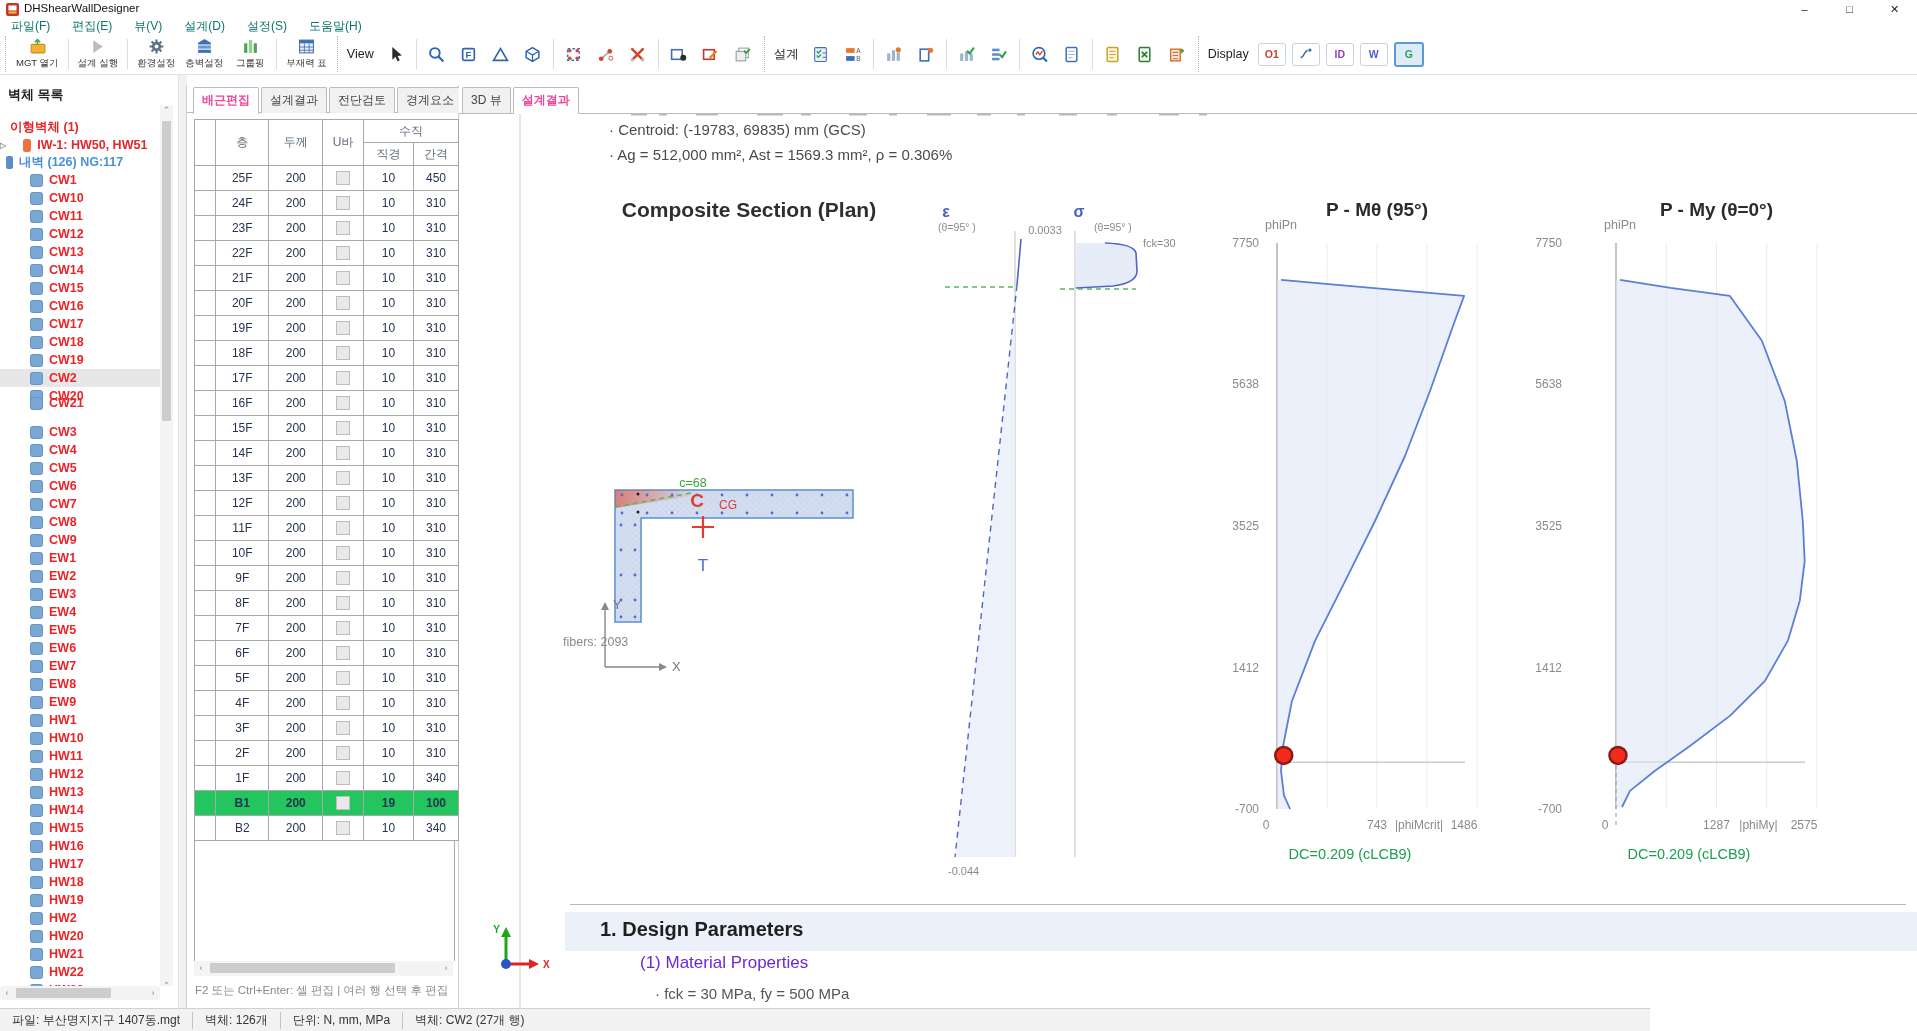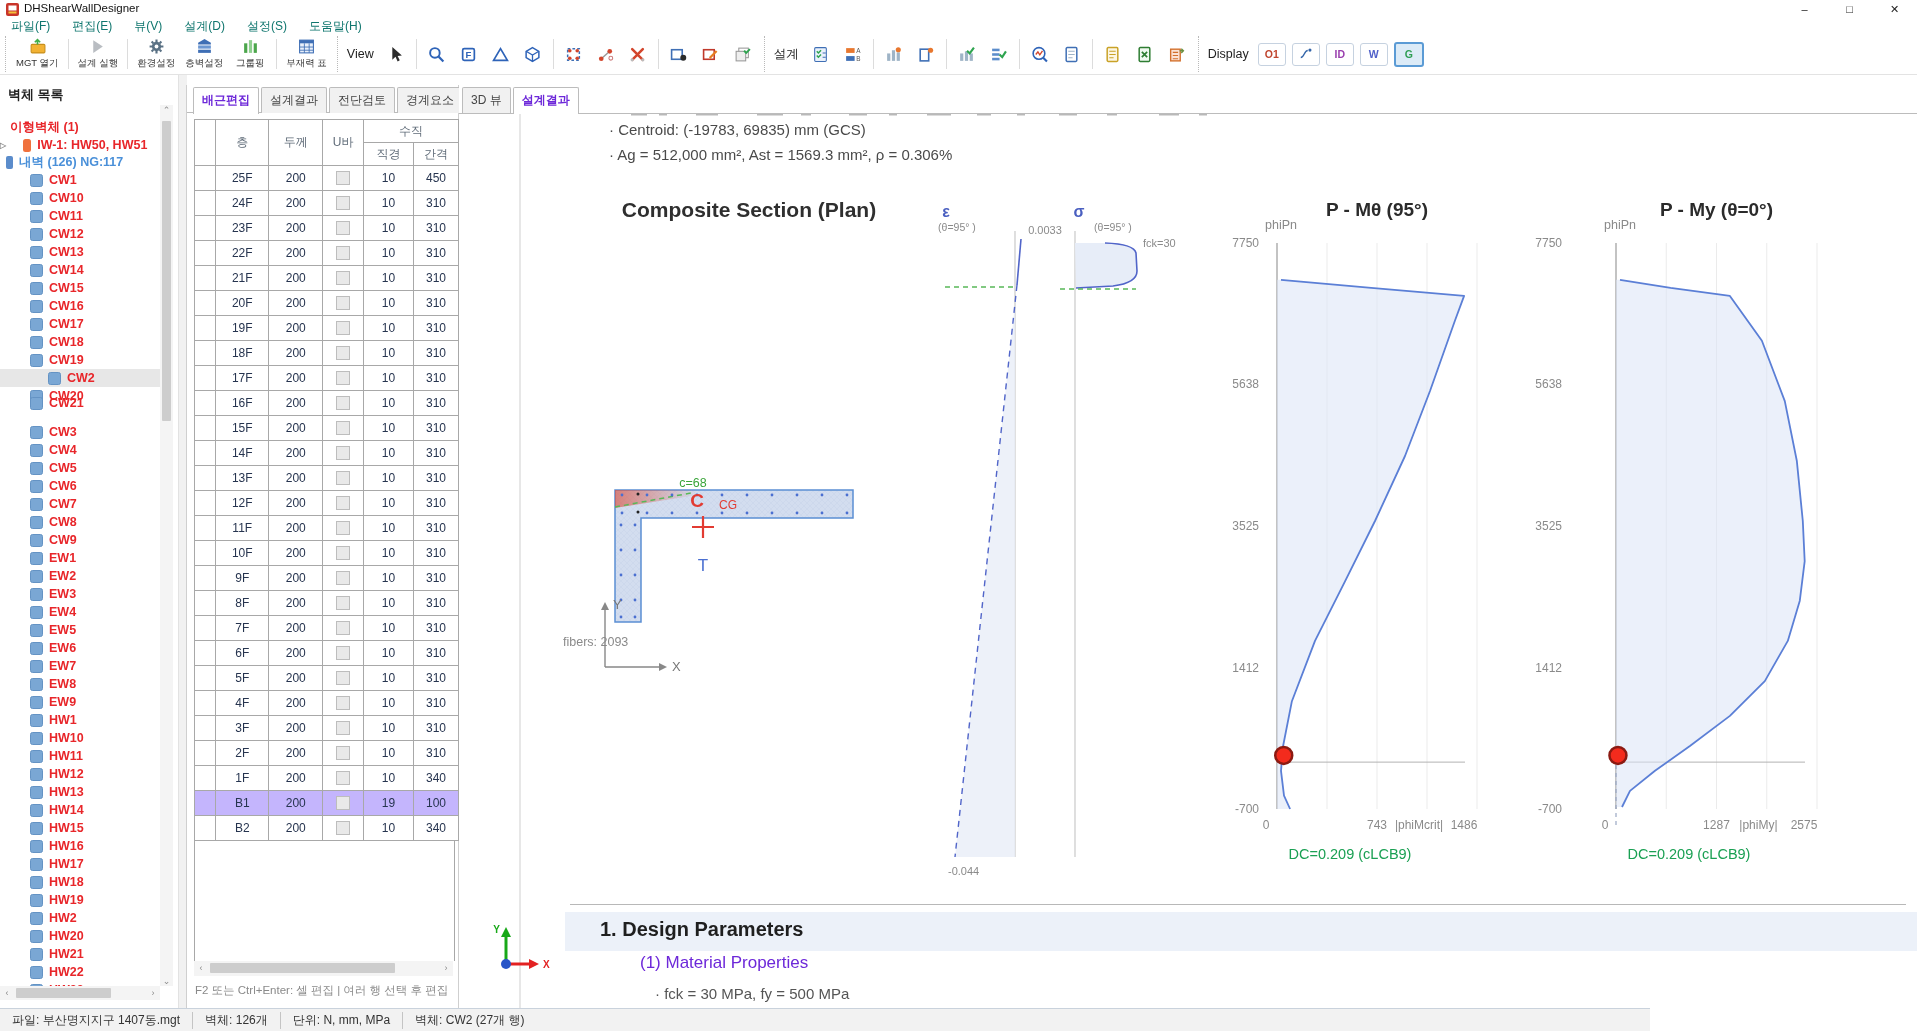--- a/index.html
+++ b/index.html
@@ -41,27 +41,27 @@
   .scroll-track{background:#f4f4f4;position:absolute;}
   .scroll-thumb{background:#cdcdcd;position:absolute;border-radius:1px;}
   .scroll-arrow{position:absolute;color:#8a8a8a;font-size:9px;text-align:center;}
   
   #splitter{position:absolute;left:178px;top:75px;width:8px;height:933px;background:#f1f1f1;border-left:1px solid #e2e2e2;}
   
   #midpanel{position:absolute;left:186px;top:85px;width:272px;height:923px;background:#fff;border-left:1px solid #cfcfcf;overflow:hidden;}
   .tabs{position:absolute;left:6px;top:4px;height:24px;display:flex;align-items:flex-end;z-index:3;}
   .tab{padding:4px 8px 4px;font-size:12px;color:#444;background:#f1f1f1;border:1px solid #bcbcbc;
     border-bottom:none;margin-right:2px;border-radius:2px 2px 0 0;white-space:nowrap;}
-  .tab.active{background:#fff;color:#6d28d9;font-weight:bold;margin-bottom:-1px;padding-bottom:5px;z-index:4;}
+  .tab.active{background:#fff;color:#ec4899;font-weight:bold;margin-bottom:-1px;padding-bottom:5px;z-index:4;}
   .panel-topline{position:absolute;left:0;top:27px;right:0;height:1px;background:#bcbcbc;z-index:1;}
   #gridtable{position:absolute;left:7px;top:34px;border-collapse:collapse;table-layout:fixed;background:#fff;z-index:2;}
   #gridtable th,#gridtable td{border:1px solid #a8a8a8;text-align:center;overflow:hidden;white-space:nowrap;}
   #gridtable th{font-weight:normal;color:#5f6b78;font-size:12px;height:20px;background:#fff;}
   #gridtable td{color:#26344f;font-size:12px;height:22px;}
-  #gridtable tr.hl td{background:#c4b5fd;}
+  #gridtable tr.hl td{background:#22c55e;font-weight:bold;}
   .cb{width:12px;height:12px;background:#e9e9e9;border:1px solid #bdbdbd;margin:0 auto;}
   #tableframe{position:absolute;left:7px;top:34px;width:259px;height:842px;border-left:1px solid #a8a8a8;border-right:1px solid #a8a8a8;z-index:1;}
   #midhint{position:absolute;left:8px;top:898px;width:260px;font-size:11.5px;color:#8a8a8a;white-space:nowrap;overflow:hidden;}
   
   #rightpanel{position:absolute;left:458px;top:85px;width:1459px;height:923px;background:#fff;border-left:1px solid #cfcfcf;}
   #reportcontent{position:absolute;left:0;top:28px;width:1459px;height:895px;overflow:hidden;}
   #report-svg{position:absolute;left:0;top:0;}
   .infoline{position:absolute;left:150px;font-size:15px;color:#4a4a4a;white-space:nowrap;}
   #designrule{position:absolute;left:111px;top:791px;width:1336px;height:1px;background:#b8b8b8;}
   #designband{position:absolute;left:106px;top:799px;width:1353px;height:39px;background:#ecf1f9;}
@@ -396,21 +396,21 @@
       <div class="trow" style="top: 228px;">
         <span style="width:30px"></span>
         <span class="wicon"></span>
         <span class="red">CW18</span>
       </div>
       <div class="trow" style="top: 246px;">
         <span style="width:30px"></span>
         <span class="wicon"></span>
         <span class="red">CW19</span>
       </div>
-      <div class="trow sel" style="top: 264px; padding-left: 18px;">
+      <div class="trow sel" style="top: 264px;">
         <span style="width:30px"></span>
         <span class="wicon"></span>
         <span class="red">CW2</span>
       </div>
       <div class="trow" style="top: 282px;">
         <span style="width:30px"></span>
         <span class="wicon"></span>
         <span class="red">CW20</span>
       </div>
       <div class="trow" style="top: 289px;">

